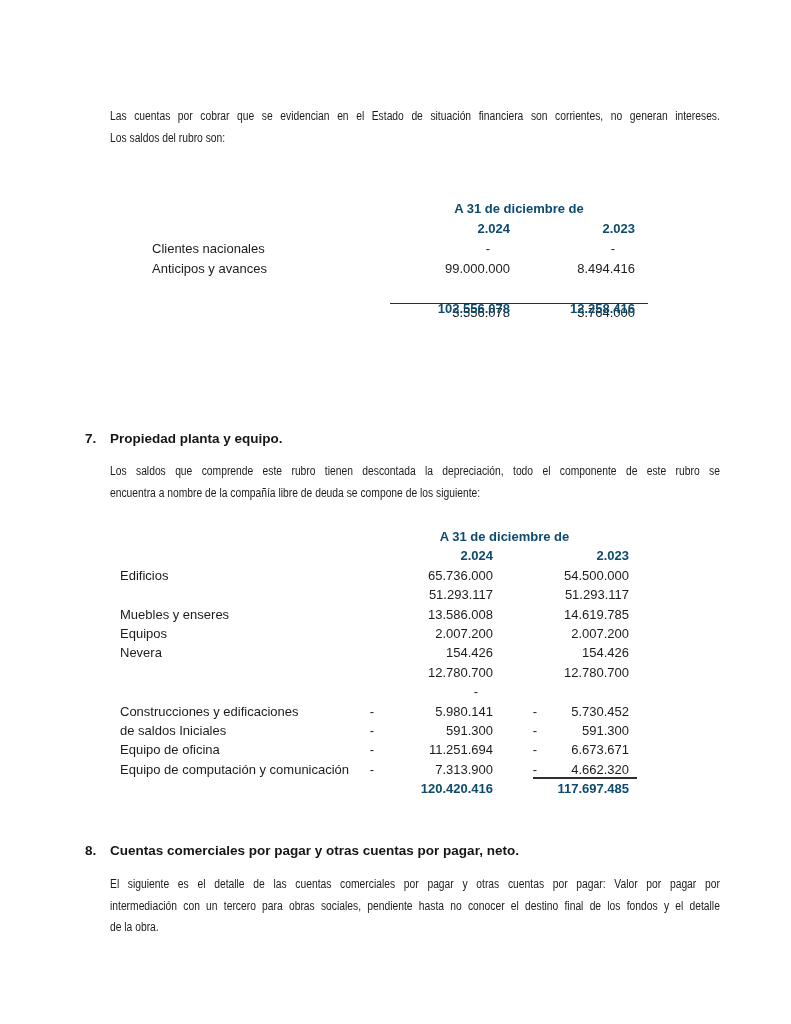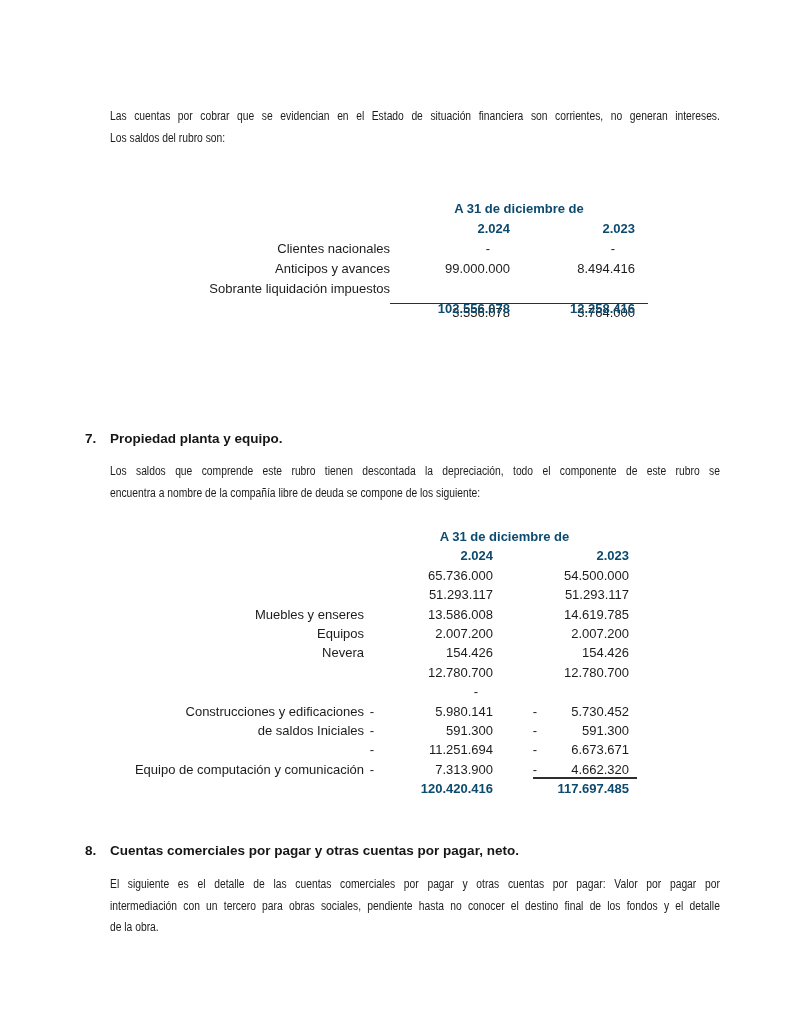--- a/index.html
+++ b/index.html
@@ -27,21 +27,21 @@
     font-size:13.5px;line-height:16px;font-weight:700;color:#161616;
   }
   .sec .num{width:25px;flex:0 0 25px;}
   
   .t{position:absolute;display:grid;font-size:13px;color:#1c1c1c;}
   #t1{left:152px;top:199px;grid-template-columns:238px 120px 138px;grid-auto-rows:20px;}
   #t2{left:120px;top:527px;grid-template-columns:244px 16px 113px 44px 92px;grid-auto-rows:19.4px;}
   .t div{line-height:inherit;}
   #t1 div{line-height:20px;}
   #t2 div{line-height:19.4px;}
-  .c1{grid-column:1;text-align:right;white-space:nowrap;}
+  .c1{grid-column:1;text-align:left;white-space:nowrap;}
   .c2{grid-column:2;text-align:center;}
   .c3{grid-column:3;text-align:right;white-space:nowrap;}
   .c4{grid-column:4;text-align:right;}
   .c5{grid-column:5;text-align:right;white-space:nowrap;}
   .u1{grid-column:2;text-align:right;white-space:nowrap;}
   .u2{grid-column:3;text-align:right;white-space:nowrap;padding-right:13px;box-sizing:border-box;}
   .span2{grid-column:2 / span 2;text-align:center;}
   .span3{grid-column:3 / span 3;text-align:center;}
   .b{font-weight:700;color:#0c4a6e;}
   .rule-b{border-bottom:1.7px solid #2e2e2e;margin-top:24px;}
@@ -67,21 +67,20 @@
     <div class="u2 b">2.023</div>
 
     <div class="c1">Clientes nacionales</div>
     <div class="u1 d1"><span>-</span></div>
     <div class="u2 d2"><span>-</span></div>
 
     <div class="c1">Anticipos y avances</div>
     <div class="u1">99.000.000</div>
     <div class="u2">8.494.416</div>
 
-    <div class="c1">Sobrante liquidación impuestos</div>
     <div class="u1 rule-b">3.556.078</div>
     <div class="u2 rule-b">3.764.000</div>
 
     <div class="u1 b">102.556.078</div>
     <div class="u2 b">12.258.416</div>
   </div>
 
   <div class="sec" style="top:431px">
     <span class="num">7.</span>
     <span>Propiedad planta y equipo.</span>
@@ -91,20 +90,21 @@
     <div class="pl just">Los saldos que comprende este rubro tienen descontada la depreciación, todo el componente de este rubro se</div>
     <div class="pl">encuentra a nombre de la compañía libre de deuda se compone de los siguiente:</div>
   </div>
 
   <div class="t" id="t2">
     <div class="span3 b">A 31 de diciembre de</div>
 
     <div class="c3 b">2.024</div>
     <div class="c5 b">2.023</div>
 
+    <div class="c1">Edificios</div>
     <div class="c3">65.736.000</div>
     <div class="c5">54.500.000</div>
 
     <div class="c3">51.293.117</div>
     <div class="c5">51.293.117</div>
 
     <div class="c1">Muebles y enseres</div>
     <div class="c3">13.586.008</div>
     <div class="c5">14.619.785</div>
 
@@ -127,20 +127,21 @@
     <div class="c3">5.980.141</div>
     <div class="c4">-</div>
     <div class="c5">5.730.452</div>
 
     <div class="c1">de saldos Iniciales</div>
     <div class="c2">-</div>
     <div class="c3">591.300</div>
     <div class="c4">-</div>
     <div class="c5">591.300</div>
 
+    <div class="c1">Equipo de oficina</div>
     <div class="c2">-</div>
     <div class="c3">11.251.694</div>
     <div class="c4">-</div>
     <div class="c5">6.673.671</div>
 
     <div class="c1">Equipo de computación y comunicación</div>
     <div class="c2">-</div>
     <div class="c3">7.313.900</div>
     <div class="c4">-</div>
     <div class="c5">4.662.320</div>

